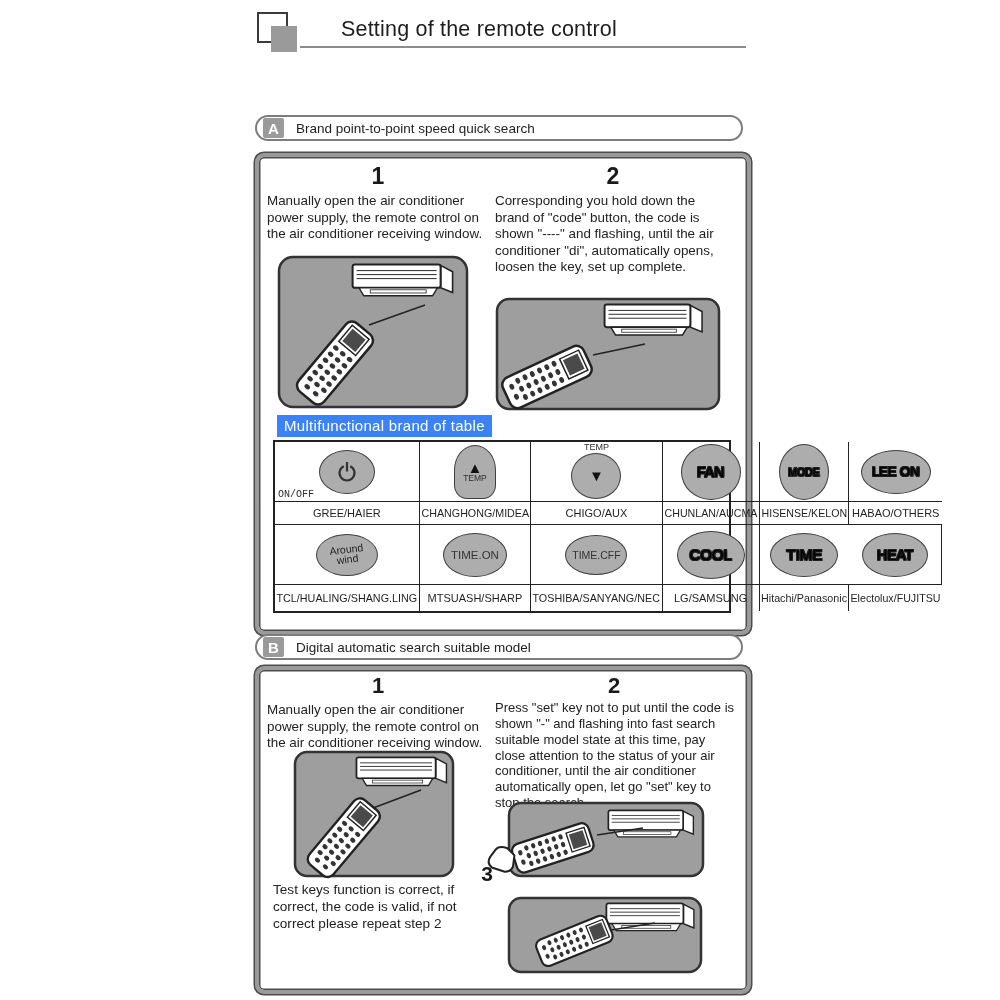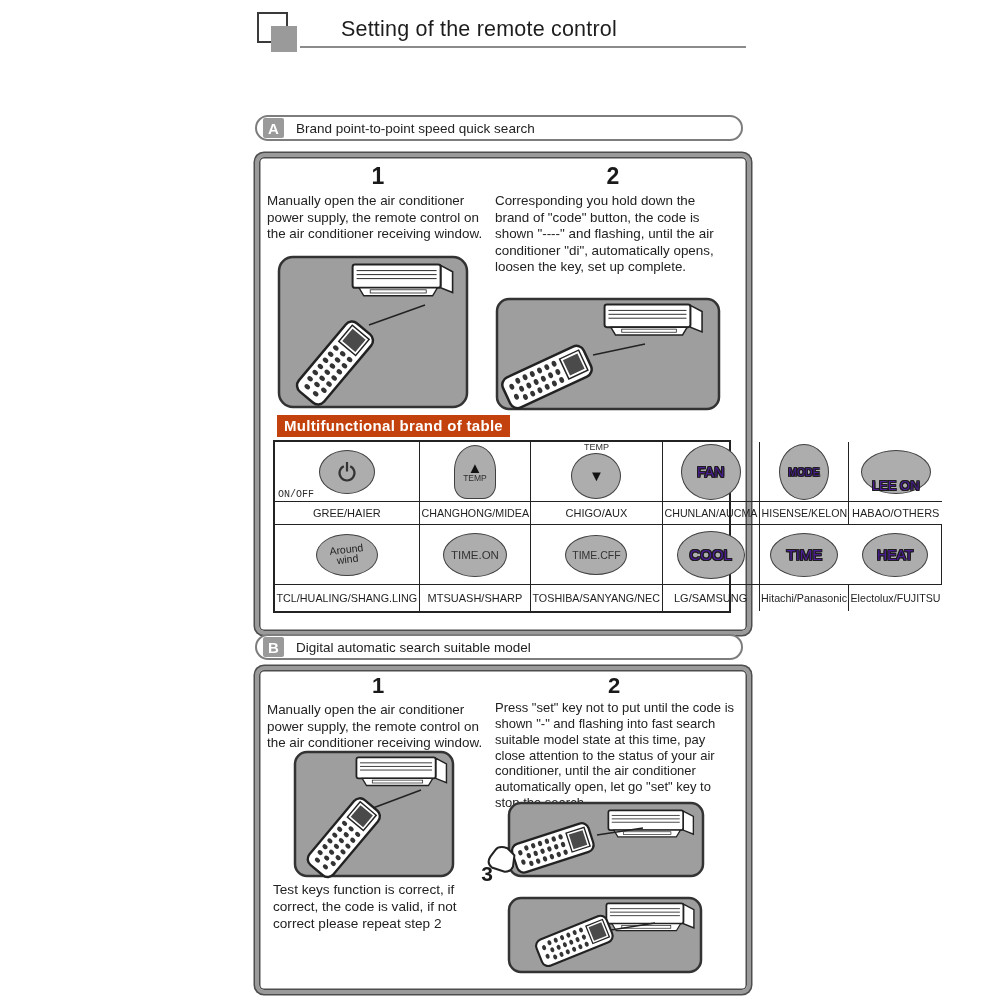--- a/index.html
+++ b/index.html
@@ -23,34 +23,34 @@
 
   
   .secbox{position:absolute;left:255px;width:488px;background:#fff;border:4px solid #9a9a9a;
           border-radius:9px;box-sizing:content-box;
           box-shadow:0 0 0 1.5px #4d4d4d, inset 0 0 0 1.5px #4d4d4d;}
   .stepnum{position:absolute;font-size:23px;font-weight:bold;color:#1a1a1a;text-align:center;}
   .steptext{position:absolute;font-size:13.4px;line-height:1.24;color:#222;}
   .illus{position:absolute;overflow:visible;}
 
   
-  .tbl-title{position:absolute;background:#c2410c;color:#fff;font-weight:bold;font-size:15px;
+  .tbl-title{position:absolute;background:#3b82f6;color:#fff;font-weight:normal;font-size:15px;
              padding:2px 7px 3px 7px;letter-spacing:.3px;}
   .brand-table{position:absolute;display:grid;grid-template-columns:repeat(6,1fr);
                grid-template-rows:60px 23px 60px 26px;width:454px;border:2px solid #222;background:#fff;}
   .bt-cell{border-right:1.5px solid #222;border-bottom:1.5px solid #222;position:relative;
            display:flex;align-items:center;justify-content:center;overflow:visible;}
   .bt-cell.last-col{border-right:none;}
   .bt-cell.last-row{border-bottom:none;}
   .ell{background:#adadad;border:1.5px solid #3f3f3f;border-radius:50%;
        display:flex;align-items:center;justify-content:center;box-sizing:border-box;}
   .blob{background:#adadad;border:1.5px solid #3f3f3f;display:flex;flex-direction:column;
         align-items:center;justify-content:center;box-sizing:border-box;}
   .btxt{font-size:13px;color:#333;white-space:nowrap;}
-  .outl{color:#4c1d95;text-shadow:-1px 0 0 #1e1e1e,1px 0 0 #1e1e1e,0 -1px 0 #1e1e1e,0 1px 0 #1e1e1e,
+  .outl{color:#000000;text-shadow:-1px 0 0 #1e1e1e,1px 0 0 #1e1e1e,0 -1px 0 #1e1e1e,0 1px 0 #1e1e1e,
         -1px -1px 0 #1e1e1e,1px 1px 0 #1e1e1e,-1px 1px 0 #1e1e1e,1px -1px 0 #1e1e1e;}
   .onoff-lbl{position:absolute;left:3px;bottom:1px;font-size:10px;color:#2e2e2e;font-family:Liberation Mono, monospace;}
   .temp-in{font-size:8.5px;color:#2e2e2e;margin-top:-2px;}
   .temp-top{position:absolute;top:0;left:50%;transform:translateX(-50%);font-size:9px;color:#2e2e2e;z-index:2;}
   .tri{font-size:15px;line-height:1;color:#111;}
   .brand-cell span{font-size:11px;color:#1f1f1f;white-space:nowrap;display:inline-block;transform-origin:center;}
 </style>
 </head>
 <body>
 
@@ -158,21 +158,21 @@
         <div class="ell" style="width:60px;height:56px;">
           <span class="btxt outl" style="font-size:14px;">FAN</span>
         </div>
       </div>
       <div class="bt-cell">
         <div class="ell" style="width:50px;height:56px;">
           <span class="btxt outl" style="font-size:10.5px;">MODE</span>
         </div>
       </div>
       <div class="bt-cell last-col">
-        <div class="ell" style="width:70px;height:44px;align-items:flex-end;">
+        <div class="ell" style="width:70px;height:44px;">
           <span class="btxt outl" style="font-size:13px;">LEE ON</span>
         </div>
       </div>
 
       <div class="bt-cell brand-cell">
           <span class="fit">GREE/HAIER</span>
         </div>
       <div class="bt-cell brand-cell">
           <span class="fit" style="transform: scaleX(0.973);">CHANGHONG/MIDEA</span>
         </div>

